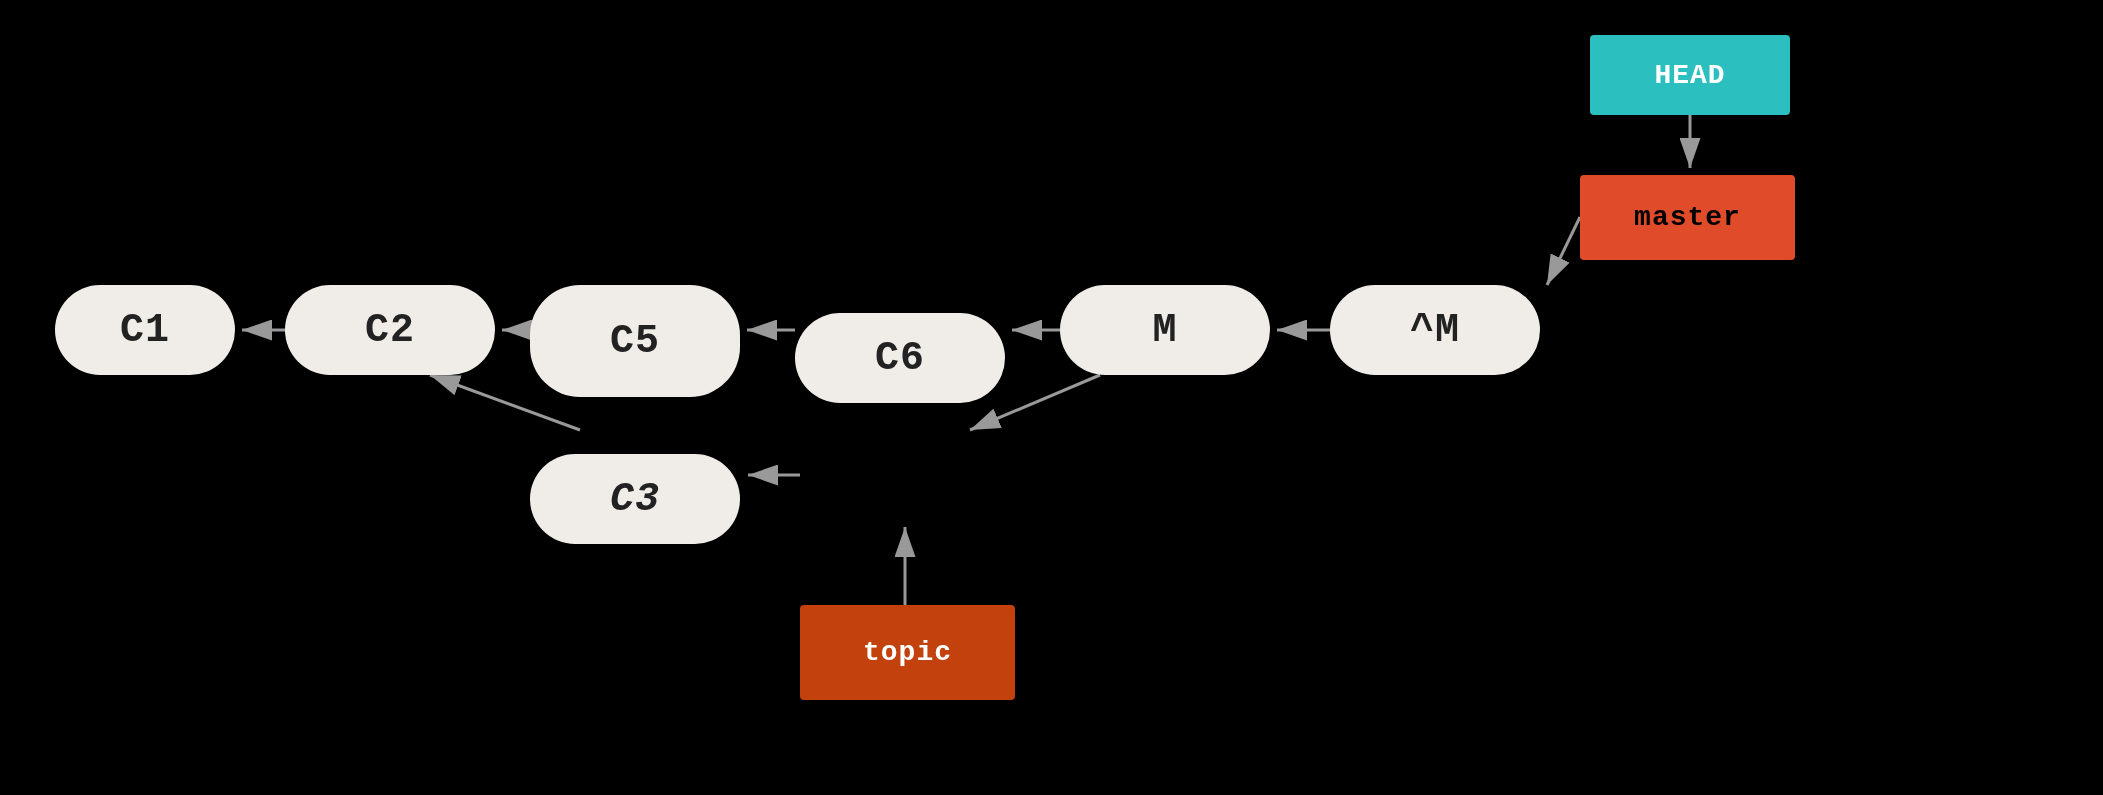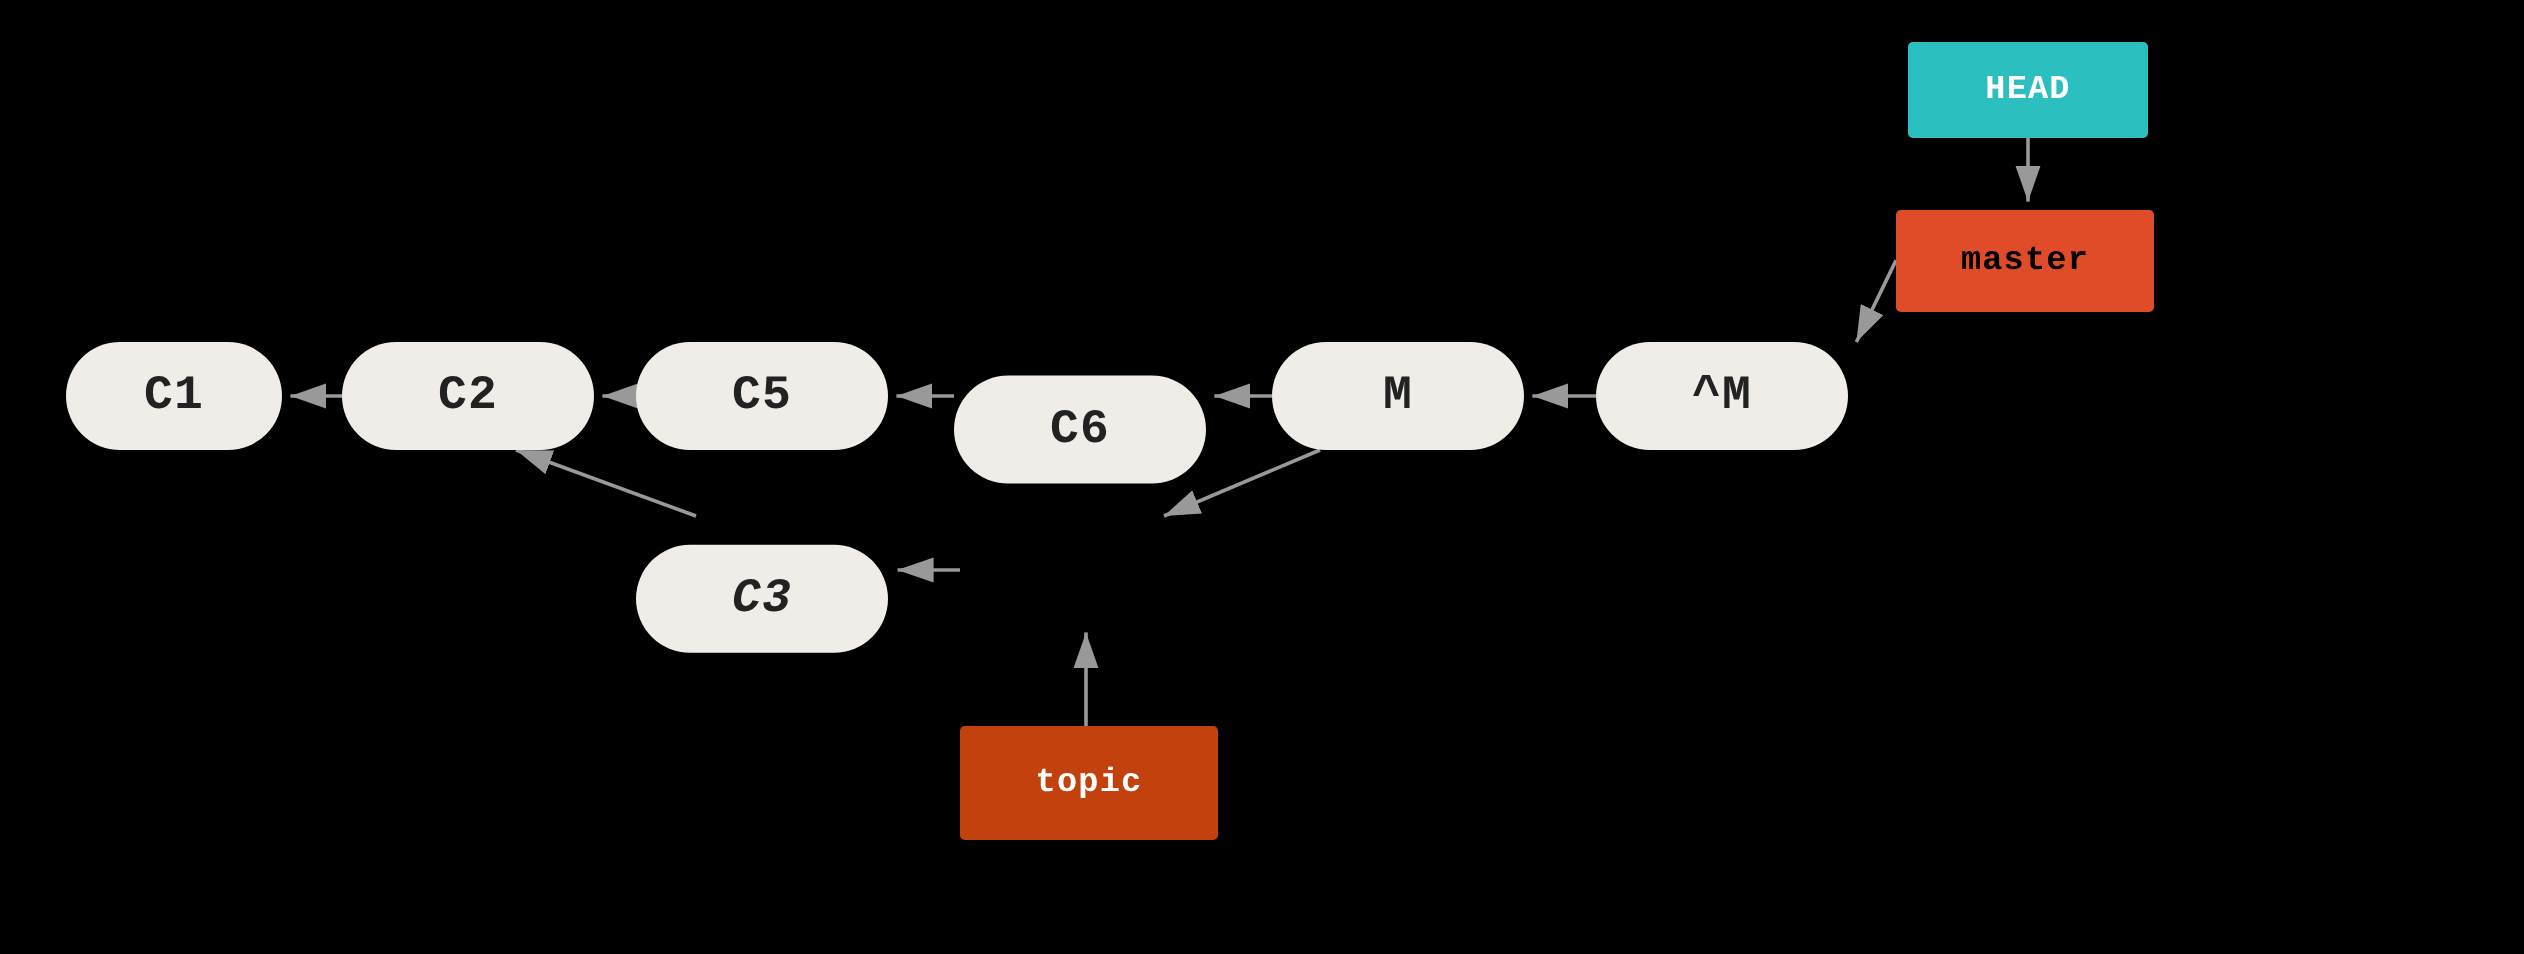--- a/index.html
+++ b/index.html
@@ -106,21 +106,21 @@
 
   </svg>
 
   <div class="commit-node" style="left:55px; top:285px; width:180px; height:90px;">C1</div>
 
   <div class="commit-node" style="left:285px; top:285px; width:210px; height:90px;">C2</div>
 
   <div class="commit-node" style="left:530px; top:454px; width:210px; height:90px;font-style:italic;">C3</div>
 
 
-  <div class="commit-node" style="left:530px; top:285px; width:210px; height:90px;">C5</div>
+  <div class="commit-node" style="left:530px; top:285px; width:210px; height:112px;">C5</div>
 
   <div class="commit-node" style="left:795px; top:285px; width:210px; height:90px;margin-top:28px;">C6</div>
 
   <div class="commit-node" style="left:1060px; top:285px; width:210px; height:90px;">M</div>
 
   <div class="commit-node" style="left:1330px; top:285px; width:210px; height:90px;">^M</div>
 
   <div class="label-box label-head" style="left:1590px; top:35px; width:200px; height:80px;">HEAD</div>
 
   <div class="label-box label-master" style="left:1580px; top:175px; width:215px; height:85px;">master</div>

